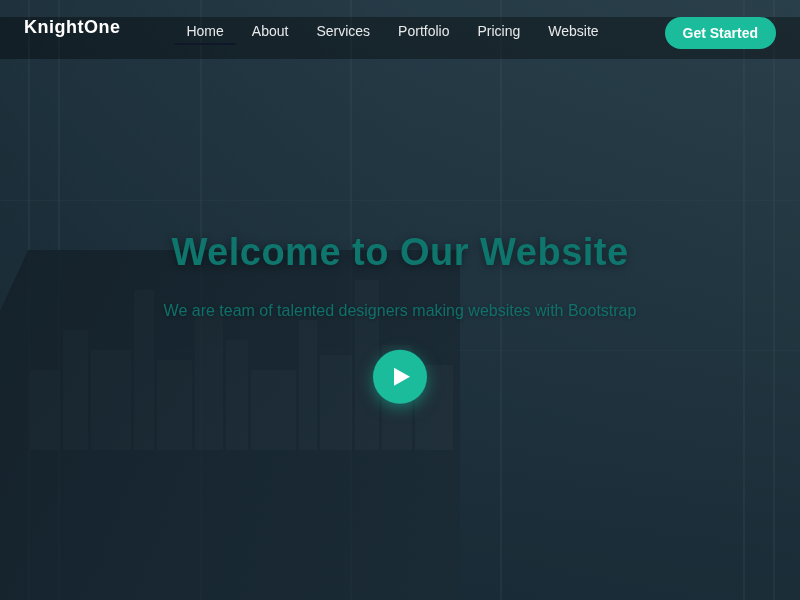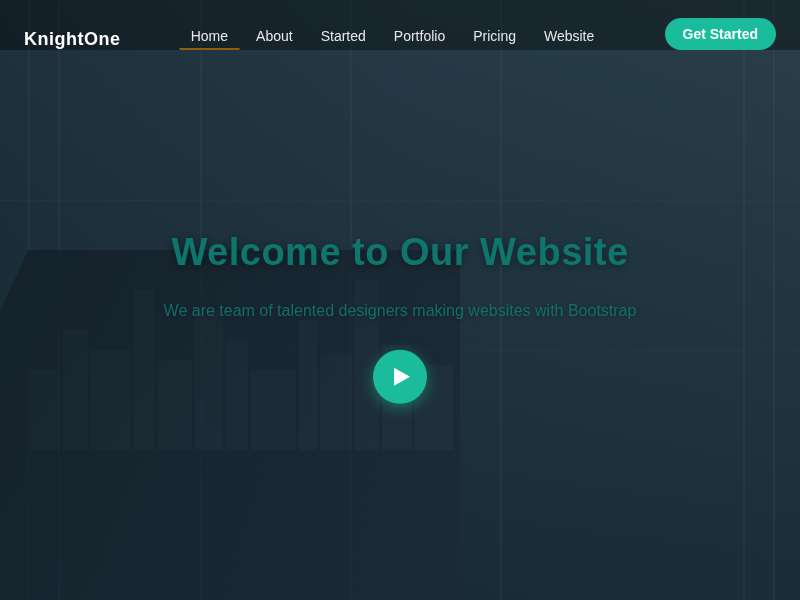--- a/index.html
+++ b/index.html
@@ -11,29 +11,29 @@
     body {
       font-family: 'Segoe UI', Arial, sans-serif;
       width: 800px;
       height: 600px;
       overflow: hidden;
     }
 
     
     nav {
       position: absolute;
-      top: 0;
+      top: 17px;
       left: 0;
       width: 100%;
       z-index: 10;
       display: flex;
-      align-items: flex-end;
+      align-items: flex-start;
       justify-content: space-between;
       padding: 0 24px;
-      height: 50px;
+      height: 42px;
       background: rgba(0,0,0,0.35);
     }
 
     .nav-logo {
       color: #fff;
       font-weight: 700;
       font-size: 18px;
       letter-spacing: 0.5px;
     }
 
@@ -48,21 +48,21 @@
       color: #fff;
       text-decoration: none;
       font-size: 14px;
       padding: 6px 12px;
       border-radius: 2px;
       display: block;
       opacity: 0.9;
     }
 
     .nav-links li a.active {
-      border-bottom: 2px solid #a16207;
+      border-bottom: 2px solid #0f172a;
       padding-bottom: 4px;
     }
 
     .dropdown-arrow {
       font-size: 10px;
       margin-left: 2px;
     }
 
     .btn-get-started {
       background-color: #1abc9c;
@@ -245,21 +245,21 @@
     <div class="nav-logo">KnightOne</div>
 
     <ul class="nav-links">
       <li>
         <a href="#" class="active">Home</a>
       </li>
       <li>
         <a href="#">About</a>
       </li>
       <li>
-        <a href="#">Started</a>
+        <a href="#">Services</a>
       </li>
       <li>
         <a href="#">Portfolio</a>
       </li>
       <li>
         <a href="#">Pricing</a>
       </li>
       <li>
         <a href="#">Website</a>
       </li>

